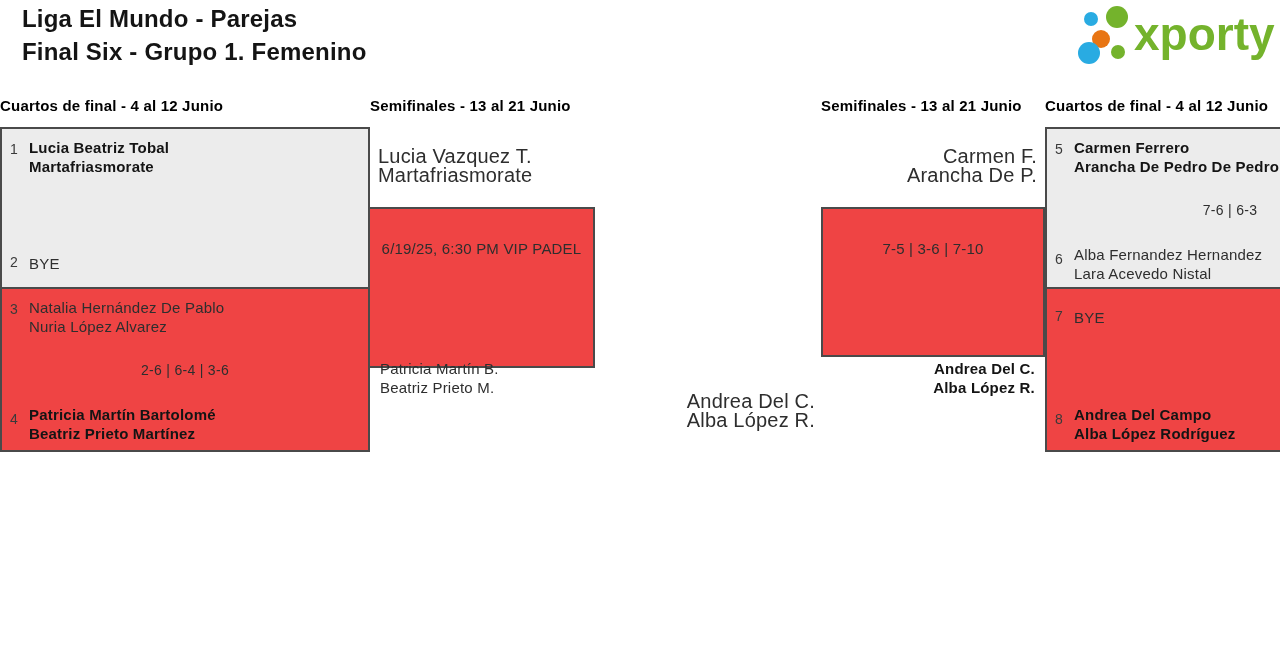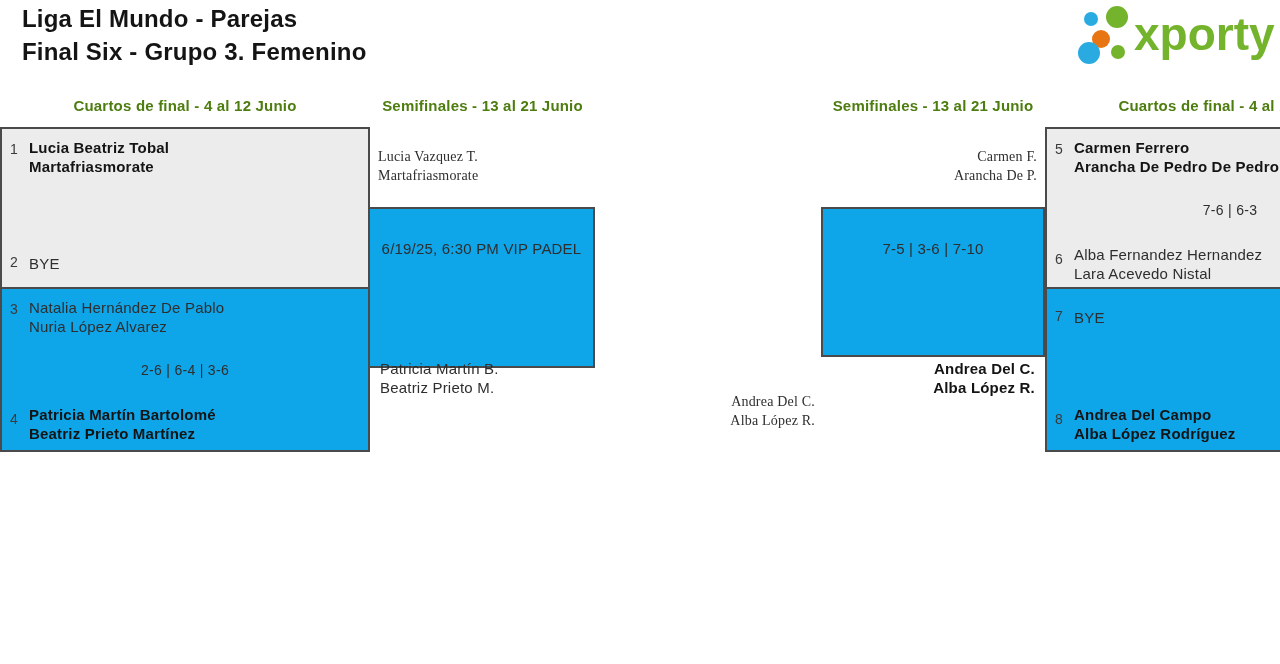--- a/index.html
+++ b/index.html
@@ -14,29 +14,29 @@
   .logo{position:absolute;left:1072px;top:2px;width:232px;height:66px;}
   .dot{position:absolute;border-radius:50%;}
   .dot-blue-small {left:12px;top:10px;width:14px;height:14px;background:#29abe2;}
   .dot-green-big  {left:34px;top:4px; width:22px;height:22px;background:#74b32c;}
   .dot-orange     {left:20px;top:28px;width:18px;height:18px;background:#e87513;}
   .dot-blue-big   {left:6px; top:40px;width:22px;height:22px;background:#29abe2;}
   .dot-green-small{left:39px;top:43px;width:14px;height:14px;background:#74b32c;}
   .logo-word{position:absolute;left:62px;top:2px;font-size:46px;line-height:60px;
     font-weight:800;color:#74b32c;letter-spacing:0px;}
   
-  .col-header{position:absolute;top:97px;font-size:15px;font-weight:700;color:#4d7c0f;
-    text-align:center;letter-spacing:0.2px;white-space:nowrap;}
+  .col-header{position:absolute;top:97px;font-size:15px;font-weight:700;color:#000000;
+    text-align:left;letter-spacing:0.2px;white-space:nowrap;}
   .h-qf-left {left:0;width:370px;}
   .h-sf-left {left:370px;width:225px;}
   .h-final   {left:595px;width:226px;}
   .h-sf-right{left:821px;width:224px;}
   .h-qf-right{left:1045px;width:370px;}
   
-  .match{position:absolute;box-sizing:border-box;border:2px solid #4a4a4a;background:#0ea5e9;}
+  .match{position:absolute;box-sizing:border-box;border:2px solid #4a4a4a;background:#ef4444;}
   .match.gray{background:#ececec;}
   .match.no-top{border-top:none;}
   .qf-left-1 {left:0;top:127px;width:370px;height:162px;}
   .qf-left-2 {left:0;top:289px;width:370px;height:163px;}
   .sf-left-box {left:368px;top:207px;width:227px;height:161px;}
   .sf-right-box{left:821px;top:207px;width:224px;height:150px;}
   .qf-right-1{left:1045px;top:127px;width:370px;height:162px;}
   .qf-right-2{left:1045px;top:289px;width:370px;height:163px;}
   
   .seed{position:absolute;left:8px;width:16px;font-size:14px;color:#3a3a3a;}
@@ -49,34 +49,34 @@
   .sb-b{top:125px;} .tb-b{top:125px;} 
   .score{position:absolute;left:0;right:0;top:73px;text-align:center;
     font-size:14px;color:#2e2e2e;letter-spacing:0.3px;white-space:nowrap;}
   
   .sf-info{position:absolute;left:0;right:0;top:31px;text-align:center;
     font-size:15px;color:#2e2e2e;white-space:nowrap;letter-spacing:0.2px;}
   .sf-team-bottom{position:absolute;left:10px;right:8px;top:102px;font-size:15px;
     line-height:19px;white-space:pre-line;color:#2e2e2e;letter-spacing:0.2px;margin-top:48px;}
   .sf-right-box .sf-team-bottom{text-align:right;font-weight:700;color:#141414;}
   
-  .float-team{position:absolute;font-size:14px;line-height:19px;white-space:pre-line;
-    color:#2e2e2e;letter-spacing:0.2px;font-family:Liberation Serif, serif;}
+  .float-team{position:absolute;font-size:20px;line-height:19px;white-space:pre-line;
+    color:#2e2e2e;letter-spacing:0.2px;}
   .sf-left-top-team {left:378px;top:147px;}
   .sf-right-top-team{left:821px;top:147px;width:216px;text-align:right;}
   .final-team{left:615px;top:392px;width:200px;text-align:right;}
 </style>
 </head>
 <body>
 
 <div class="page">
 
   <div class="page-title">
     <div>Liga El Mundo - Parejas</div>
-    <div>Final Six - Grupo 3. Femenino</div>
+    <div>Final Six - Grupo 1. Femenino</div>
   </div>
 
   <div class="logo">
     <span class="dot dot-blue-small"></span>
     <span class="dot dot-green-big"></span>
     <span class="dot dot-orange"></span>
     <span class="dot dot-blue-big"></span>
     <span class="dot dot-green-small"></span>
     <span class="logo-word">xporty</span>
   </div>

